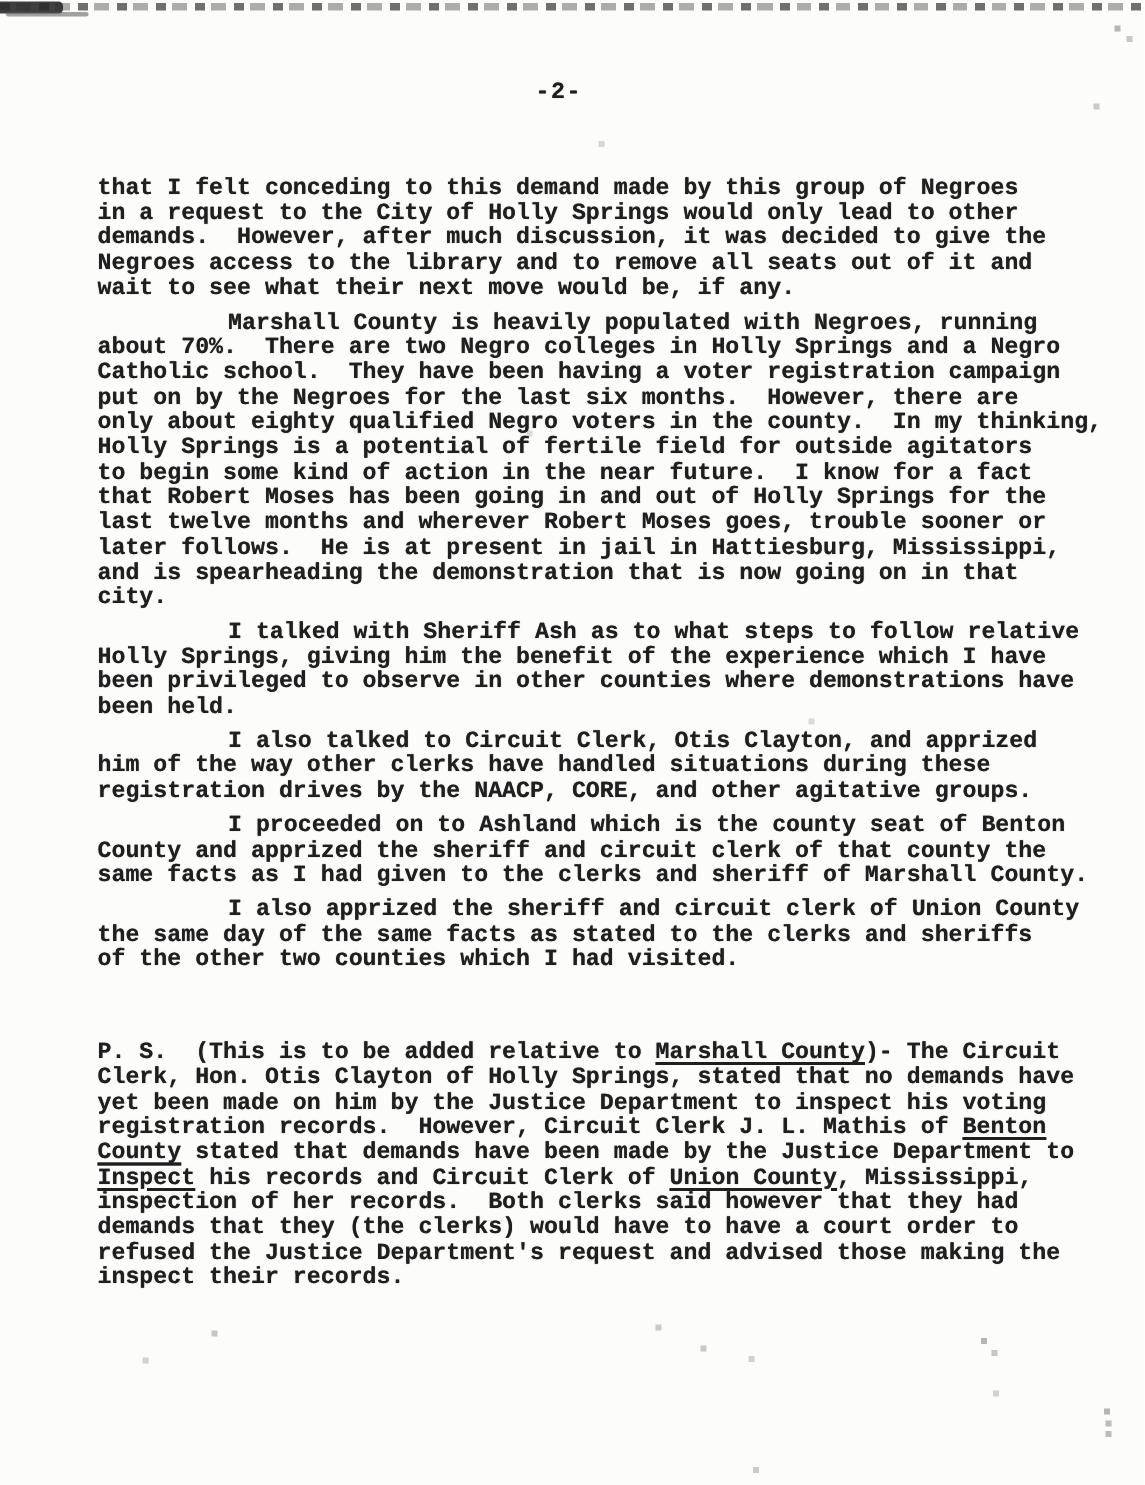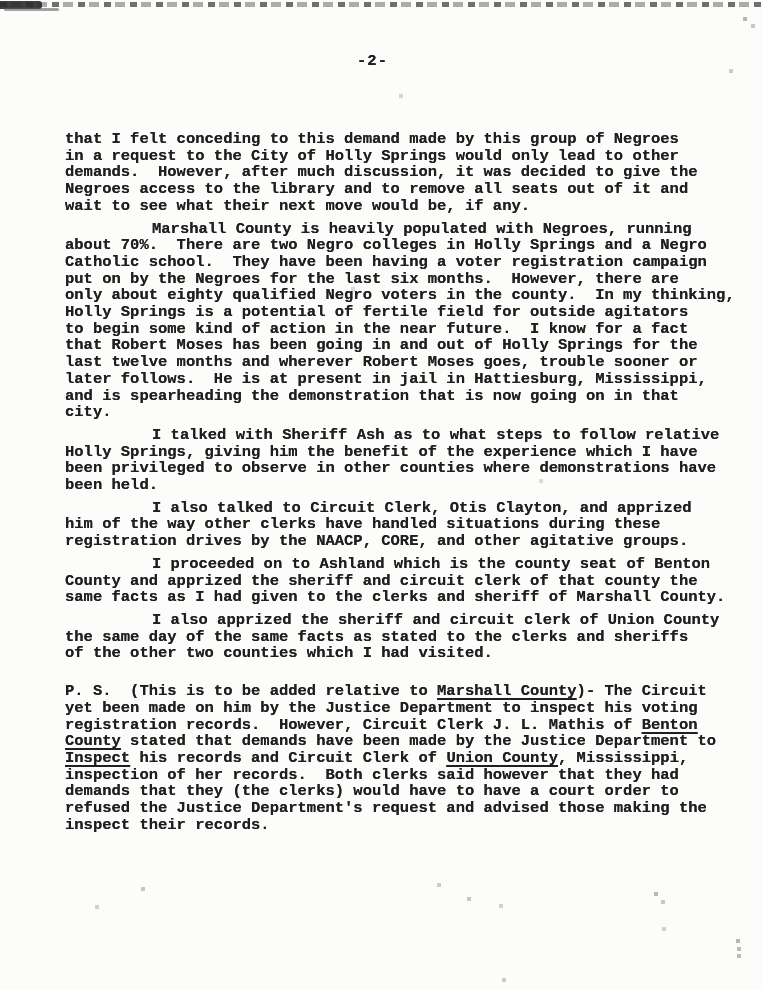--- a/index.html
+++ b/index.html
@@ -77,33 +77,33 @@
     width: 100%;
     text-align: center;
     transform: translateX(-9px);
     font-size: 15.5px;
     font-weight: 700;
     letter-spacing: 1px;
     text-shadow: 0 0 0.5px #222;
   }
   .content {
     position: absolute;
-    top: 131px;
+    top: 117px;
     left: 65px;
     right: 10px;
     font-size: 15.5px;
     line-height: 16.7px;
     font-weight: 700;
     text-shadow: 0 0 0.55px rgba(20,20,20,0.8);
   }
   .paragraph {
     margin: 0 0 6px 0;
   }
   .paragraph.ps {
-    margin-top: 21px;
+    margin-top: 45px;
   }
   .line {
     white-space: pre;
   }
   .line.indent {
     padding-left: 87px;
   }
   .u {
     text-decoration: underline;
     text-decoration-thickness: 1.5px;
@@ -157,20 +157,21 @@
         <div class="line">County and apprized the sheriff and circuit clerk of that county the</div>
         <div class="line">same facts as I had given to the clerks and sheriff of Marshall County.</div>
       </div>
       <div class="paragraph">
         <div class="line indent">I also apprized the sheriff and circuit clerk of Union County</div>
         <div class="line">the same day of the same facts as stated to the clerks and sheriffs</div>
         <div class="line">of the other two counties which I had visited.</div>
       </div>
       <div class="paragraph ps">
         <div class="line">P. S.  (This is to be added relative to <span class="u">Marshall County</span>)- The Circuit</div>
+        <div class="line">Clerk, Hon. Otis Clayton of Holly Springs, stated that no demands have</div>
         <div class="line">yet been made on him by the Justice Department to inspect his voting</div>
         <div class="line">registration records.  However, Circuit Clerk J. L. Mathis of <span class="u">Benton</span></div>
         <div class="line"><span class="u">County</span> stated that demands have been made by the Justice Department to</div>
         <div class="line"><span class="u">Inspect</span> his records and Circuit Clerk of <span class="u">Union County</span>, Mississippi,</div>
         <div class="line">inspection of her records.  Both clerks said however that they had</div>
         <div class="line">demands that they (the clerks) would have to have a court order to</div>
         <div class="line">refused the Justice Department's request and advised those making the</div>
         <div class="line">inspect their records.</div>
       </div>
     </div>

